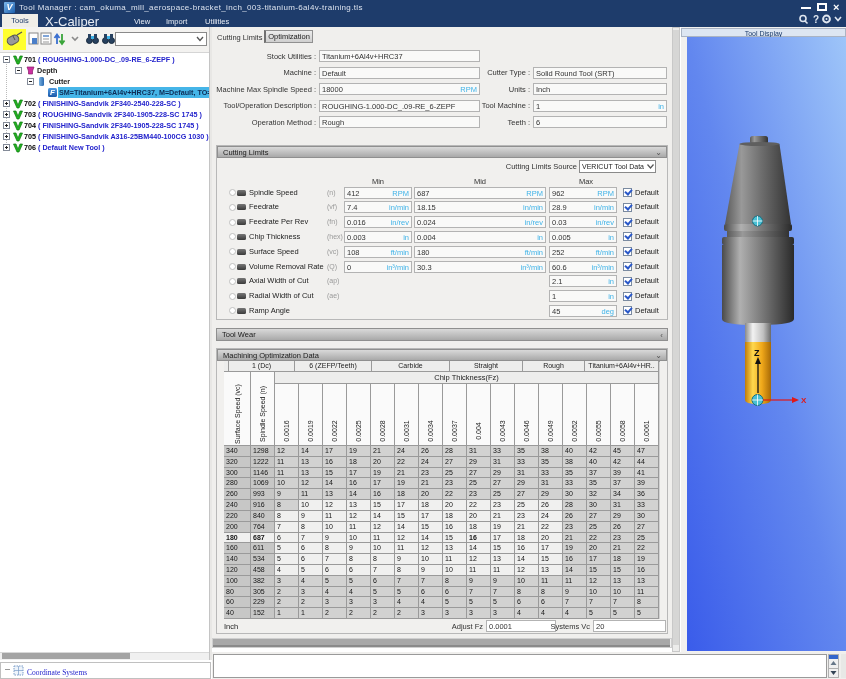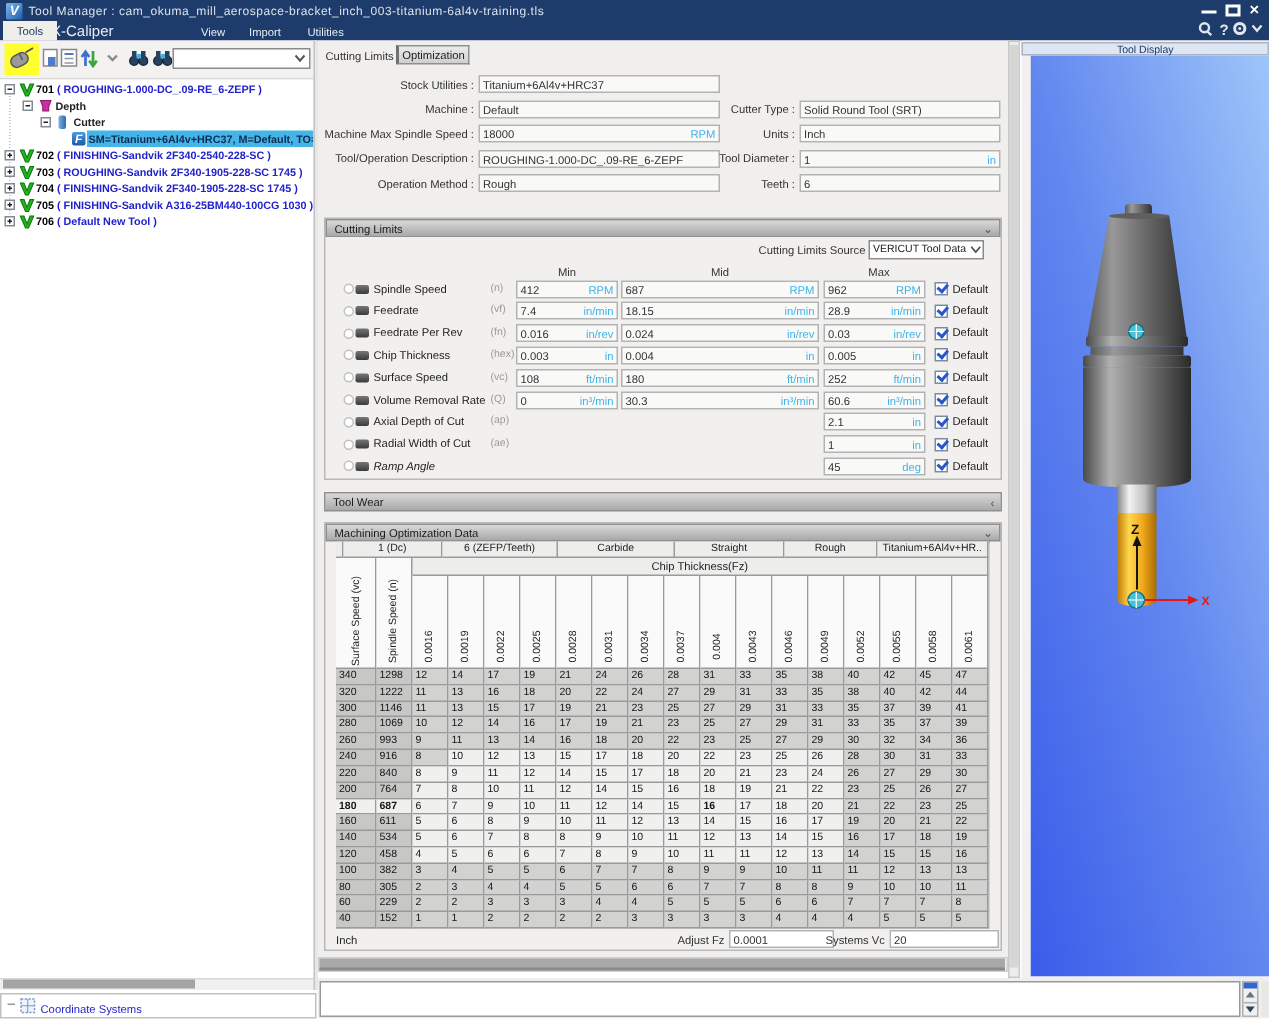--- a/index.html
+++ b/index.html
@@ -23,21 +23,21 @@
 
 <div class="abs" style="left:0;top:0;width:846px;height:27px;background:#1e3c6b;"></div>
 <div class="abs" style="left:4px;top:2px;width:11px;height:11px;
  background:linear-gradient(135deg,#7db8ec,#1b5fae);border-radius:1px;
  color:#fff;font-size:9px;font-weight:bold;font-style:italic;line-height:11px;text-align:center;">V</div>
 <div class="abs" style="left:19px;top:2px;font-size:8px;letter-spacing:0.35px;color:#dbe2ee;line-height:11px;">Tool Manager : cam_okuma_mill_aerospace-bracket_inch_003-titanium-6al4v-training.tls</div>
 <div class="abs" style="left:801px;top:7px;width:10px;height:2px;background:#fff;"></div>
 <div class="abs" style="left:817px;top:3px;width:10px;height:8px;border:2px solid #fff;"></div>
 <div class="abs" style="left:833px;top:2px;color:#fff;font-size:11px;font-weight:bold;line-height:10px;">×</div>
 <div class="abs" style="left:2px;top:14px;width:36px;height:13px;background:#f0eee8;color:#1e3c6b;font-size:7.5px;line-height:13px;text-align:center;">Tools</div>
-<div class="abs" style="left:34px;top:16px;font-size:10px;color:#e7ecf4;line-height:11px;">X-Caliper</div>
+<div class="abs" style="left:45px;top:16px;font-size:13px;color:#e7ecf4;line-height:11px;">X-Caliper</div>
 <div class="abs" style="left:94px;top:16px;font-size:7.5px;color:#e7ecf4;line-height:11px;margin-top:20px;">Report</div>
 <div class="abs" style="left:134px;top:16px;font-size:7.5px;color:#e7ecf4;line-height:11px;">View</div>
 <div class="abs" style="left:166px;top:16px;font-size:7.5px;color:#e7ecf4;line-height:11px;">Import</div>
 <div class="abs" style="left:205px;top:16px;font-size:7.5px;color:#e7ecf4;line-height:11px;">Utilities</div>
 <svg class="abs" style="left:797px;top:13px;" width="48" height="13" viewBox="0 0 48 13">
 <circle cx="6" cy="5.5" r="3" fill="none" stroke="#dfe6f0" stroke-width="1.6"></circle>
 <line x1="8" y1="8" x2="10.5" y2="10.5" stroke="#dfe6f0" stroke-width="1.6"></line>
 <text x="16" y="10" fill="#dfe6f0" font-size="10" font-weight="bold" font-family="Liberation Sans">?</text>
 <circle cx="29.5" cy="6" r="3.4" fill="none" stroke="#dfe6f0" stroke-width="2"></circle>
 <circle cx="29.5" cy="6" r="1" fill="#dfe6f0"></circle>
@@ -148,41 +148,41 @@
 <div class="tr" style="left:24px;top:142px;">706 <span class="bl">( Default New Tool )</span></div>
 <div class="abs" style="left:0;top:652px;width:209px;height:8px;background:#f0f0f0;border-top:1px solid #d8d8d8;"></div>
 <div class="abs" style="left:2px;top:653px;width:128px;height:6px;background:#a4a4a4;"></div>
 <div class="abs" style="left:0;top:662px;width:211px;height:17px;background:#fff;border:1px solid #c0c0c0;"></div>
 <div class="abs" style="left:5px;top:669px;width:5px;height:1px;background:#999;"></div>
 <svg class="abs" style="left:13px;top:665px;" width="11" height="11" viewBox="0 0 11 11">
 <rect x="1" y="1" width="9" height="9" fill="#eef4fb" stroke="#7a9cc8" stroke-dasharray="1.5 1"></rect>
 <line x1="1" y1="5.5" x2="10" y2="5.5" stroke="#7a9cc8" stroke-width="0.7"></line>
 <line x1="5.5" y1="1" x2="5.5" y2="10" stroke="#7a9cc8" stroke-width="0.7"></line>
 </svg>
-<div class="abs" style="left:27px;top:667px;font-size:7.5px;color:#2222cc;line-height:11px;">Coordinate Systems</div>
+<div class="abs" style="left:27px;top:667px;font-size:7.5px;color:#2222cc;line-height:11px;font-family:Liberation Serif, serif;">Coordinate Systems</div>
 <div class="abs" style="left:209px;top:27px;width:3px;height:633px;background:#e8e7e5;border-left:1px solid #c4c4c4;"></div>
 <div class="abs" style="left:212px;top:27px;width:460px;height:611px;background:#f0efed;"></div>
 <div class="abs" style="left:217px;top:32px;font-size:7.5px;color:#333;line-height:11px;">Cutting Limits</div>
 <div class="abs" style="left:264px;top:30px;width:49px;height:13px;background:linear-gradient(#ececec,#cfcfcf);
  border:1px solid #909090;border-left:2px solid #707070;font-size:7.5px;color:#222;line-height:11px;text-align:center;">Optimization</div>
 <div class="lbl" style="left:116px;top:50.5px;width:200px;">Stock Utilities :</div>
 <div class="fld" style="left:319px;top:50.0px;width:161px;height:12px;">Titanium+6Al4v+HRC37</div>
 <div class="lbl" style="left:116px;top:67.1px;width:200px;">Machine :</div>
 <div class="fld" style="left:319px;top:66.6px;width:161px;height:12px;">Default</div>
 <div class="lbl" style="left:116px;top:83.7px;width:200px;">Machine Max Spindle Speed :</div>
 <div class="fld" style="left:319px;top:83.2px;width:161px;height:12px;">18000<span class="u">RPM</span></div>
 <div class="lbl" style="left:116px;top:100.3px;width:200px;">Tool/Operation Description :</div>
 <div class="fld" style="left:319px;top:99.8px;width:161px;height:12px;">ROUGHING-1.000-DC_.09-RE_6-ZEPF</div>
 <div class="lbl" style="left:116px;top:116.9px;width:200px;">Operation Method :</div>
 <div class="fld" style="left:319px;top:116.4px;width:161px;height:12px;">Rough</div>
 <div class="lbl" style="left:330px;top:67.1px;width:200px;">Cutter Type :</div>
 <div class="fld" style="left:533px;top:66.6px;width:134px;height:12px;">Solid Round Tool (SRT)</div>
 <div class="lbl" style="left:330px;top:83.7px;width:200px;">Units :</div>
 <div class="fld" style="left:533px;top:83.2px;width:134px;height:12px;">Inch</div>
-<div class="lbl" style="left:330px;top:100.3px;width:200px;">Tool Diameter :</div>
+<div class="lbl" style="left:330px;top:100.3px;width:200px;">Tool Machine :</div>
 <div class="fld" style="left:533px;top:99.8px;width:134px;height:12px;">1<span class="u">in</span></div>
 <div class="lbl" style="left:330px;top:116.9px;width:200px;">Teeth :</div>
 <div class="fld" style="left:533px;top:116.4px;width:134px;height:12px;">6</div>
 <div class="abs" style="left:216px;top:145px;width:452px;height:175px;border:1px solid #b8b8b8;background:#f1f0ee;"></div>
 <div class="bar" style="left:217px;top:146px;width:450px;height:12px;">Cutting Limits<span class="chev">⌄</span></div>
 <div class="lbl" style="left:377px;top:161px;width:200px;">Cutting Limits Source</div>
 <div class="abs" style="left:579px;top:159.5px;width:77px;height:13px;background:#fff;border:1px solid #8a8a8a;
  font-size:7px;color:#222;line-height:12px;padding-left:2px;white-space:nowrap;">VERICUT Tool Data</div>
 <svg class="abs" style="left:647px;top:164px;" width="7" height="5" viewBox="0 0 7 5">
     <path d="M 0.5 0.5 L 3.5 4 L 6.5 0.5" fill="none" stroke="#555" stroke-width="1.2"></path>
@@ -239,35 +239,35 @@
 <div class="abs" style="left:237px;top:263.5px;width:9px;height:6px;background:linear-gradient(#777,#3a3a3a);border-radius:1.5px;"></div>
 <div class="abs" style="left:249px;top:260.5px;font-size:7.5px;color:#222;line-height:12px;white-space:nowrap;">Volume Removal Rate</div>
 <div class="abs" style="left:327px;top:260.5px;font-size:7px;color:#9a9a9a;line-height:12px;">(Q)</div>
 <div class="fld" style="left:344px;top:260.5px;width:68px;height:12px;">0<span class="u">in³/min</span></div>
 <div class="fld" style="left:414px;top:260.5px;width:132px;height:12px;">30.3<span class="u">in³/min</span></div>
 <div class="fld" style="left:549px;top:260.5px;width:68px;height:12px;">60.6<span class="u">in³/min</span></div>
 <div class="ck" style="left:623px;top:262.0px;"></div>
 <div class="abs" style="left:635px;top:260.5px;font-size:7.5px;color:#222;line-height:12px;">Default</div>
 <div class="abs" style="left:229px;top:277.8px;width:7px;height:7px;background:#fff;border:1px solid #c0c0c0;border-radius:50%;"></div>
 <div class="abs" style="left:237px;top:278.3px;width:9px;height:6px;background:linear-gradient(#777,#3a3a3a);border-radius:1.5px;"></div>
-<div class="abs" style="left:249px;top:275.3px;font-size:7.5px;color:#222;line-height:12px;white-space:nowrap;">Axial Depth of Cut</div>
+<div class="abs" style="left:249px;top:275.3px;font-size:7.5px;color:#222;line-height:12px;white-space:nowrap;">Axial Width of Cut</div>
 <div class="abs" style="left:327px;top:275.3px;font-size:7px;color:#9a9a9a;line-height:12px;">(ap)</div>
 <div class="fld" style="left:549px;top:275.3px;width:68px;height:12px;">2.1<span class="u">in</span></div>
 <div class="ck" style="left:623px;top:276.8px;"></div>
 <div class="abs" style="left:635px;top:275.3px;font-size:7.5px;color:#222;line-height:12px;">Default</div>
 <div class="abs" style="left:229px;top:292.6px;width:7px;height:7px;background:#fff;border:1px solid #c0c0c0;border-radius:50%;"></div>
 <div class="abs" style="left:237px;top:293.1px;width:9px;height:6px;background:linear-gradient(#777,#3a3a3a);border-radius:1.5px;"></div>
 <div class="abs" style="left:249px;top:290.1px;font-size:7.5px;color:#222;line-height:12px;white-space:nowrap;">Radial Width of Cut</div>
 <div class="abs" style="left:327px;top:290.1px;font-size:7px;color:#9a9a9a;line-height:12px;">(ae)</div>
 <div class="fld" style="left:549px;top:290.1px;width:68px;height:12px;">1<span class="u">in</span></div>
 <div class="ck" style="left:623px;top:291.6px;"></div>
 <div class="abs" style="left:635px;top:290.1px;font-size:7.5px;color:#222;line-height:12px;">Default</div>
 <div class="abs" style="left:229px;top:307.4px;width:7px;height:7px;background:#fff;border:1px solid #c0c0c0;border-radius:50%;"></div>
 <div class="abs" style="left:237px;top:307.9px;width:9px;height:6px;background:linear-gradient(#777,#3a3a3a);border-radius:1.5px;"></div>
-<div class="abs" style="left:249px;top:304.9px;font-size:7.5px;color:#222;line-height:12px;white-space:nowrap;font-style:italic;">Ramp Angle</div>
+<div class="abs" style="left:249px;top:304.9px;font-size:7.5px;color:#222;line-height:12px;white-space:nowrap;">Ramp Angle</div>
 <div class="fld" style="left:549px;top:304.9px;width:68px;height:12px;">45<span class="u">deg</span></div>
 <div class="ck" style="left:623px;top:306.4px;"></div>
 <div class="abs" style="left:635px;top:304.9px;font-size:7.5px;color:#222;line-height:12px;">Default</div>
 <div class="bar" style="left:216px;top:328px;width:452px;height:13px;">Tool Wear<span class="chev" style="top:1px;">‹</span></div>
 <div class="abs" style="left:216px;top:348px;width:452px;height:286px;border:1px solid #b8b8b8;background:#f1f0ee;"></div>
 <div class="bar" style="left:217px;top:349px;width:450px;height:12px;">Machining Optimization Data<span class="chev">⌄</span></div>
 <div class="abs" style="left:224px;top:361px;width:436px;height:258px;border-top:1px solid #9a9a9a;border-left:1px solid #9a9a9a;background:#d2d2d2;"></div>
 <div class="abs" style="left:224px;top:361px;width:5px;height:11px;background:#ededec;
  border-right:1px solid #9a9a9a;border-bottom:1px solid #9a9a9a;font-size:7px;color:#222;line-height:10px;text-align:center;overflow:hidden;white-space:nowrap;"></div>
 <div class="abs" style="left:229px;top:361px;width:66px;height:11px;background:#ededec;

